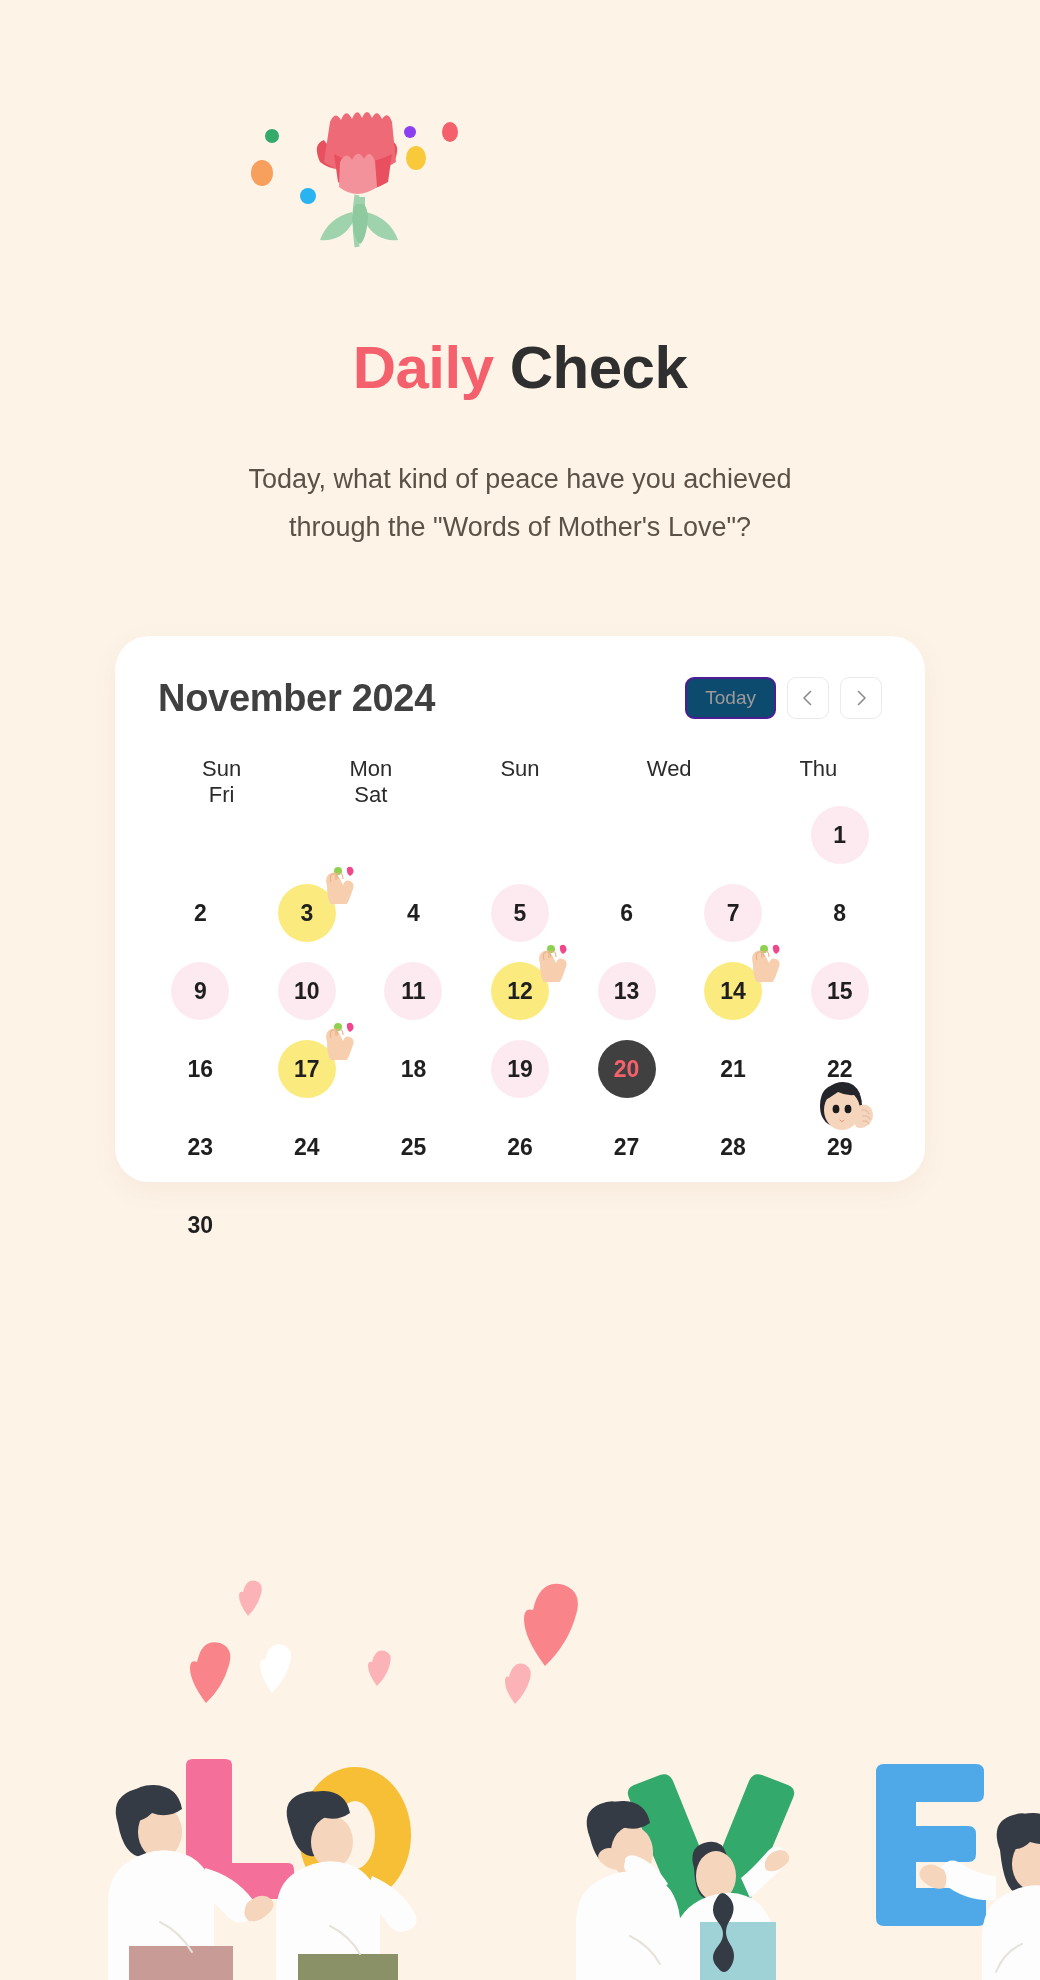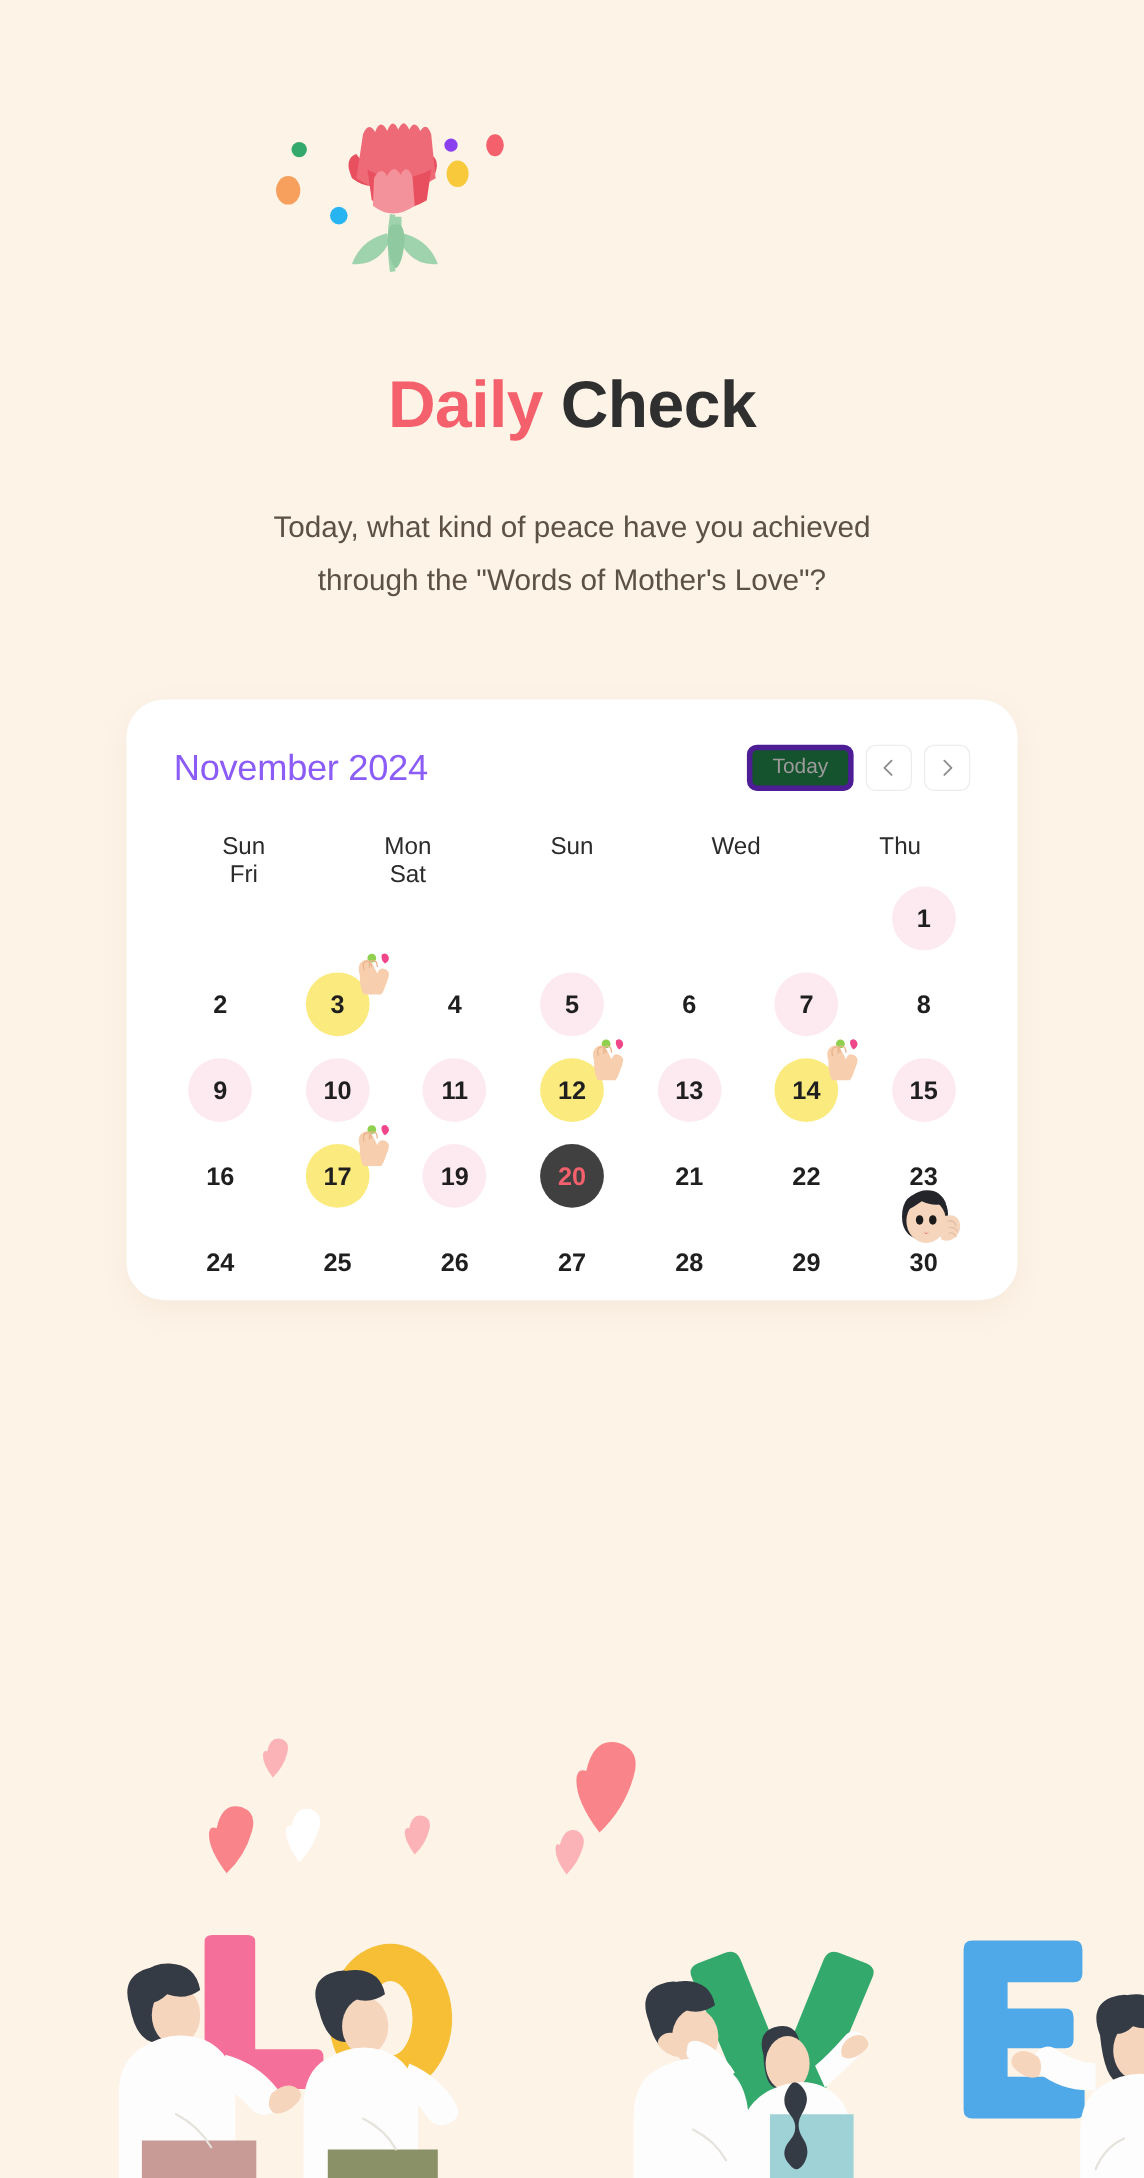--- a/index.html
+++ b/index.html
@@ -71,36 +71,36 @@
     position: absolute;
     left: 0; right: 0; top: 38px;
     height: 48px;
     padding: 0 43px;
     display: flex;
     align-items: center;
     justify-content: space-between;
   }
 
   .cal-month {
-    font-size: 33px;
-    font-weight: 400;
-    color: #8b5cf6;
+    font-size: 38px;
+    font-weight: 700;
+    color: #404040;
     letter-spacing: -0.3px;
   }
 
   .cal-nav { display: flex; align-items: center; gap: 11px; }
 
   .btn-today {
     height: 42px;
     padding: 0 18px;
     display: flex;
     align-items: center;
-    border: 5px solid #4c1d95;
+    border: 2px solid #4c1d95;
     border-radius: 9px;
-    background: #14532d;
+    background: #0c4a6e;
     color: #9c9a9a;
     font-size: 19px;
     font-family: "Liberation Sans", sans-serif;
     cursor: pointer;
     text-align: right;
   }
   .btn-arrow {
     width: 42px; height: 42px;
     display: flex; align-items: center; justify-content: center;
     border: 1px solid #eceaea;
@@ -335,20 +335,23 @@
         <div class="cell">
           <div class="pill yellow">17<span class="stamp"><svg width="40" height="40" viewBox="0 0 40 40">
                 <circle cx="22" cy="7" r="4" fill="#8fd14f"></circle>
                 <path d="M31 4 q4 -3 6 1 q2 4 -3 7 q-4 -3 -3 -8 z" fill="#f0468a"></path>
                 <path d="M11 22 q-3 -10 4 -13 q5 -2 8 4 l4 8 q2 -6 7 -4 q5 2 3 8 l-4 11 q-4 9 -13 8 q-9 -2 -9 -22 z" fill="#f7cfae"></path>
                 <path d="M15 18 q-2 -7 2 -8 q4 -1 5 5" stroke="#e8b48d" stroke-width="1.2" fill="none"></path>
                 <path d="M20 16 q-1 -7 3 -7 q4 0 4 6" stroke="#e8b48d" stroke-width="1.2" fill="none"></path>
               </svg></span></div>
         </div>
         <div class="cell">
+          <div class="pill">18</div>
+        </div>
+        <div class="cell">
           <div class="pill pink">19</div>
         </div>
         <div class="cell">
           <div class="pill today">20</div>
         </div>
         <div class="cell">
           <div class="pill">21</div>
         </div>
         <div class="cell">
           <div class="pill">22</div>

